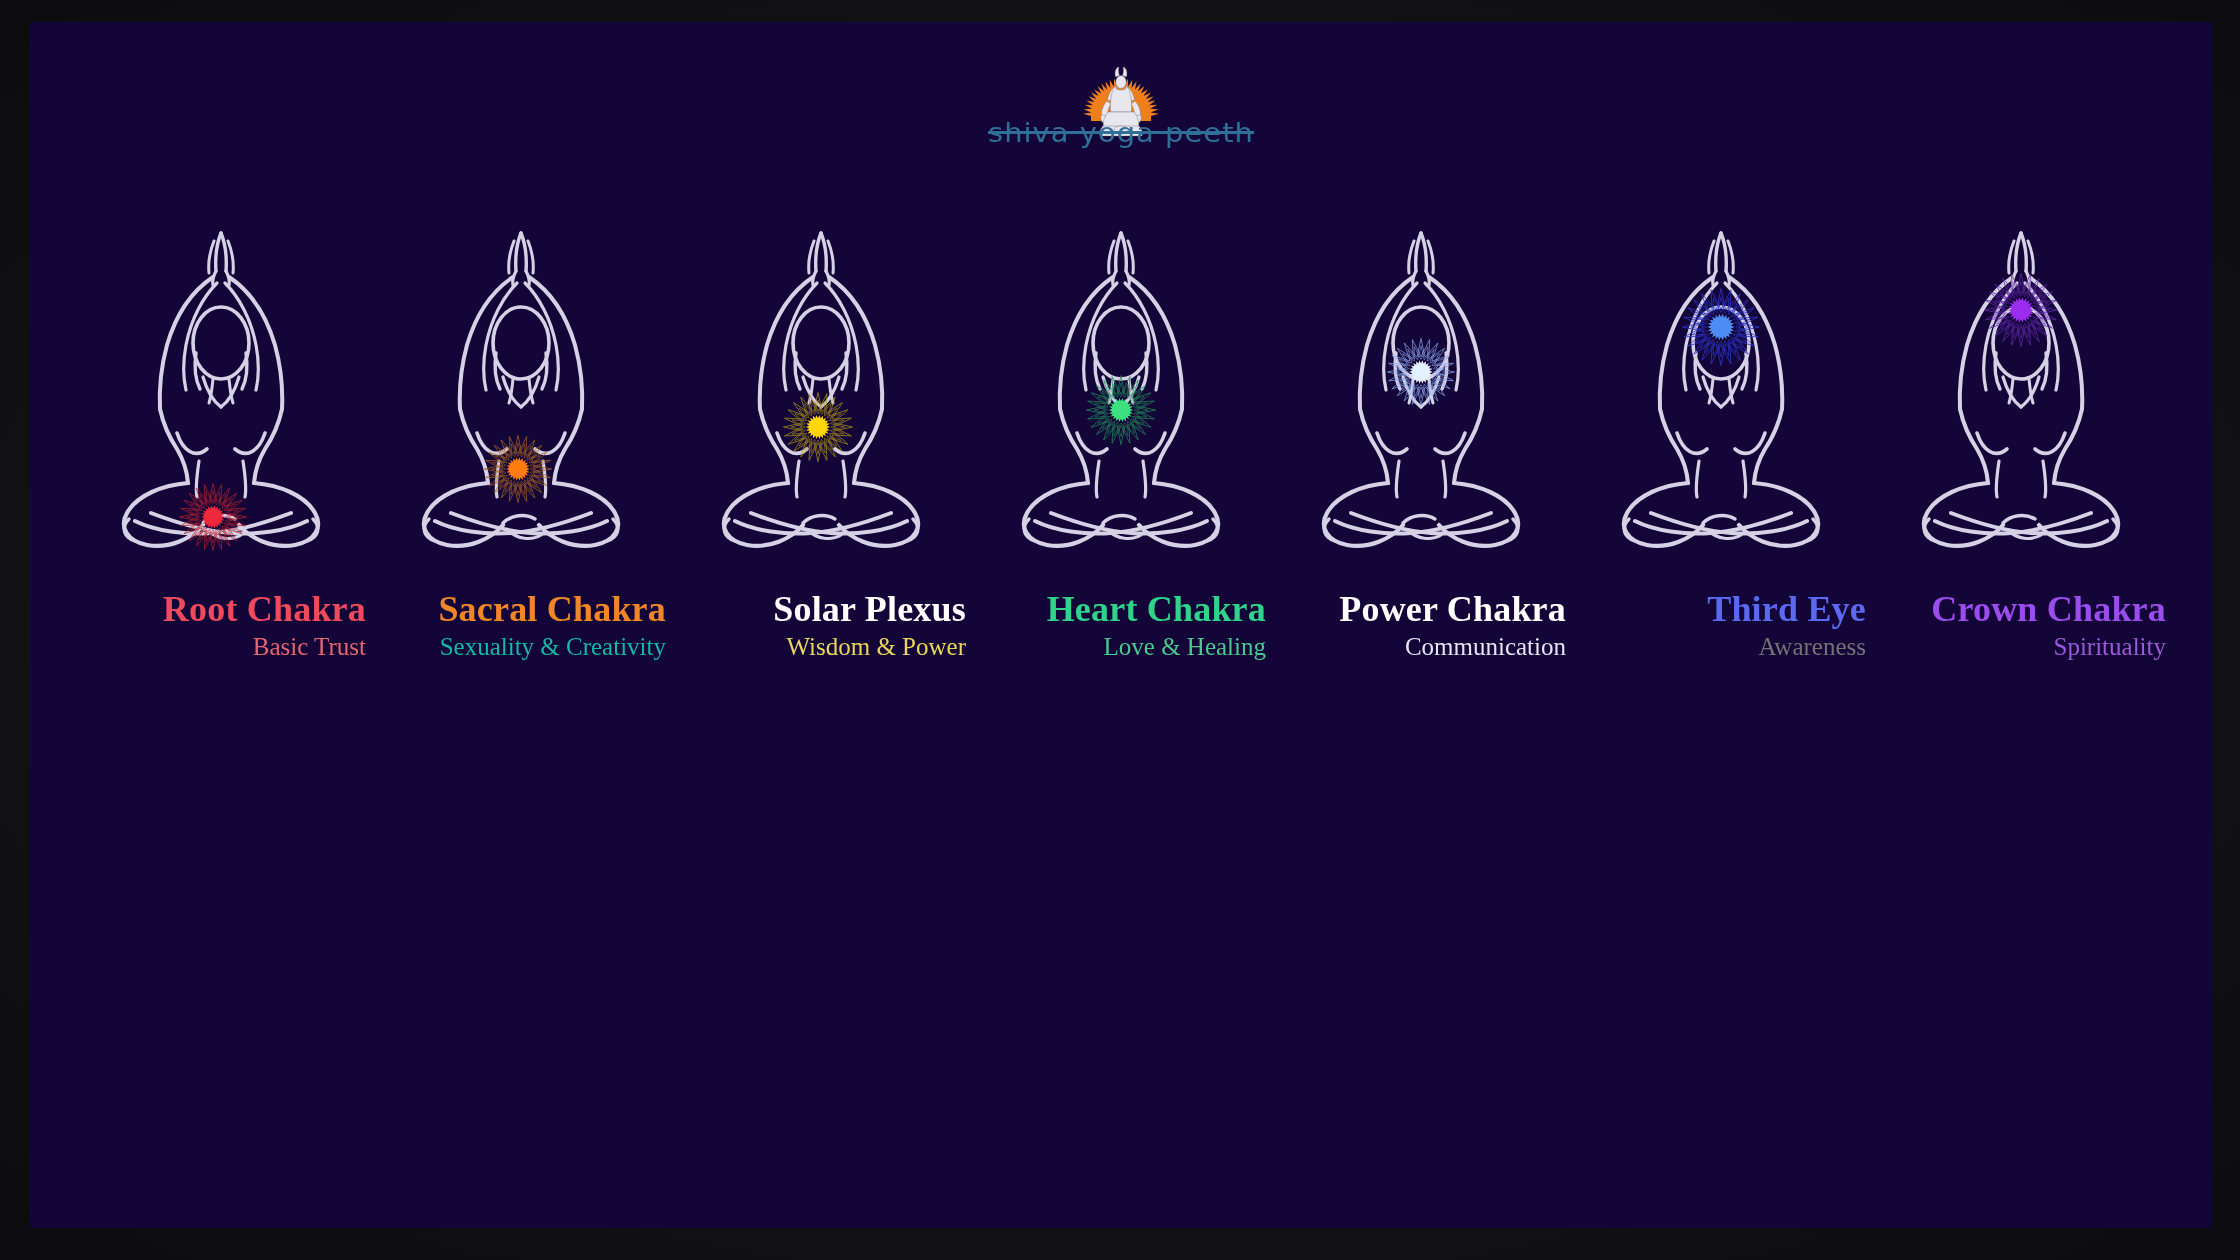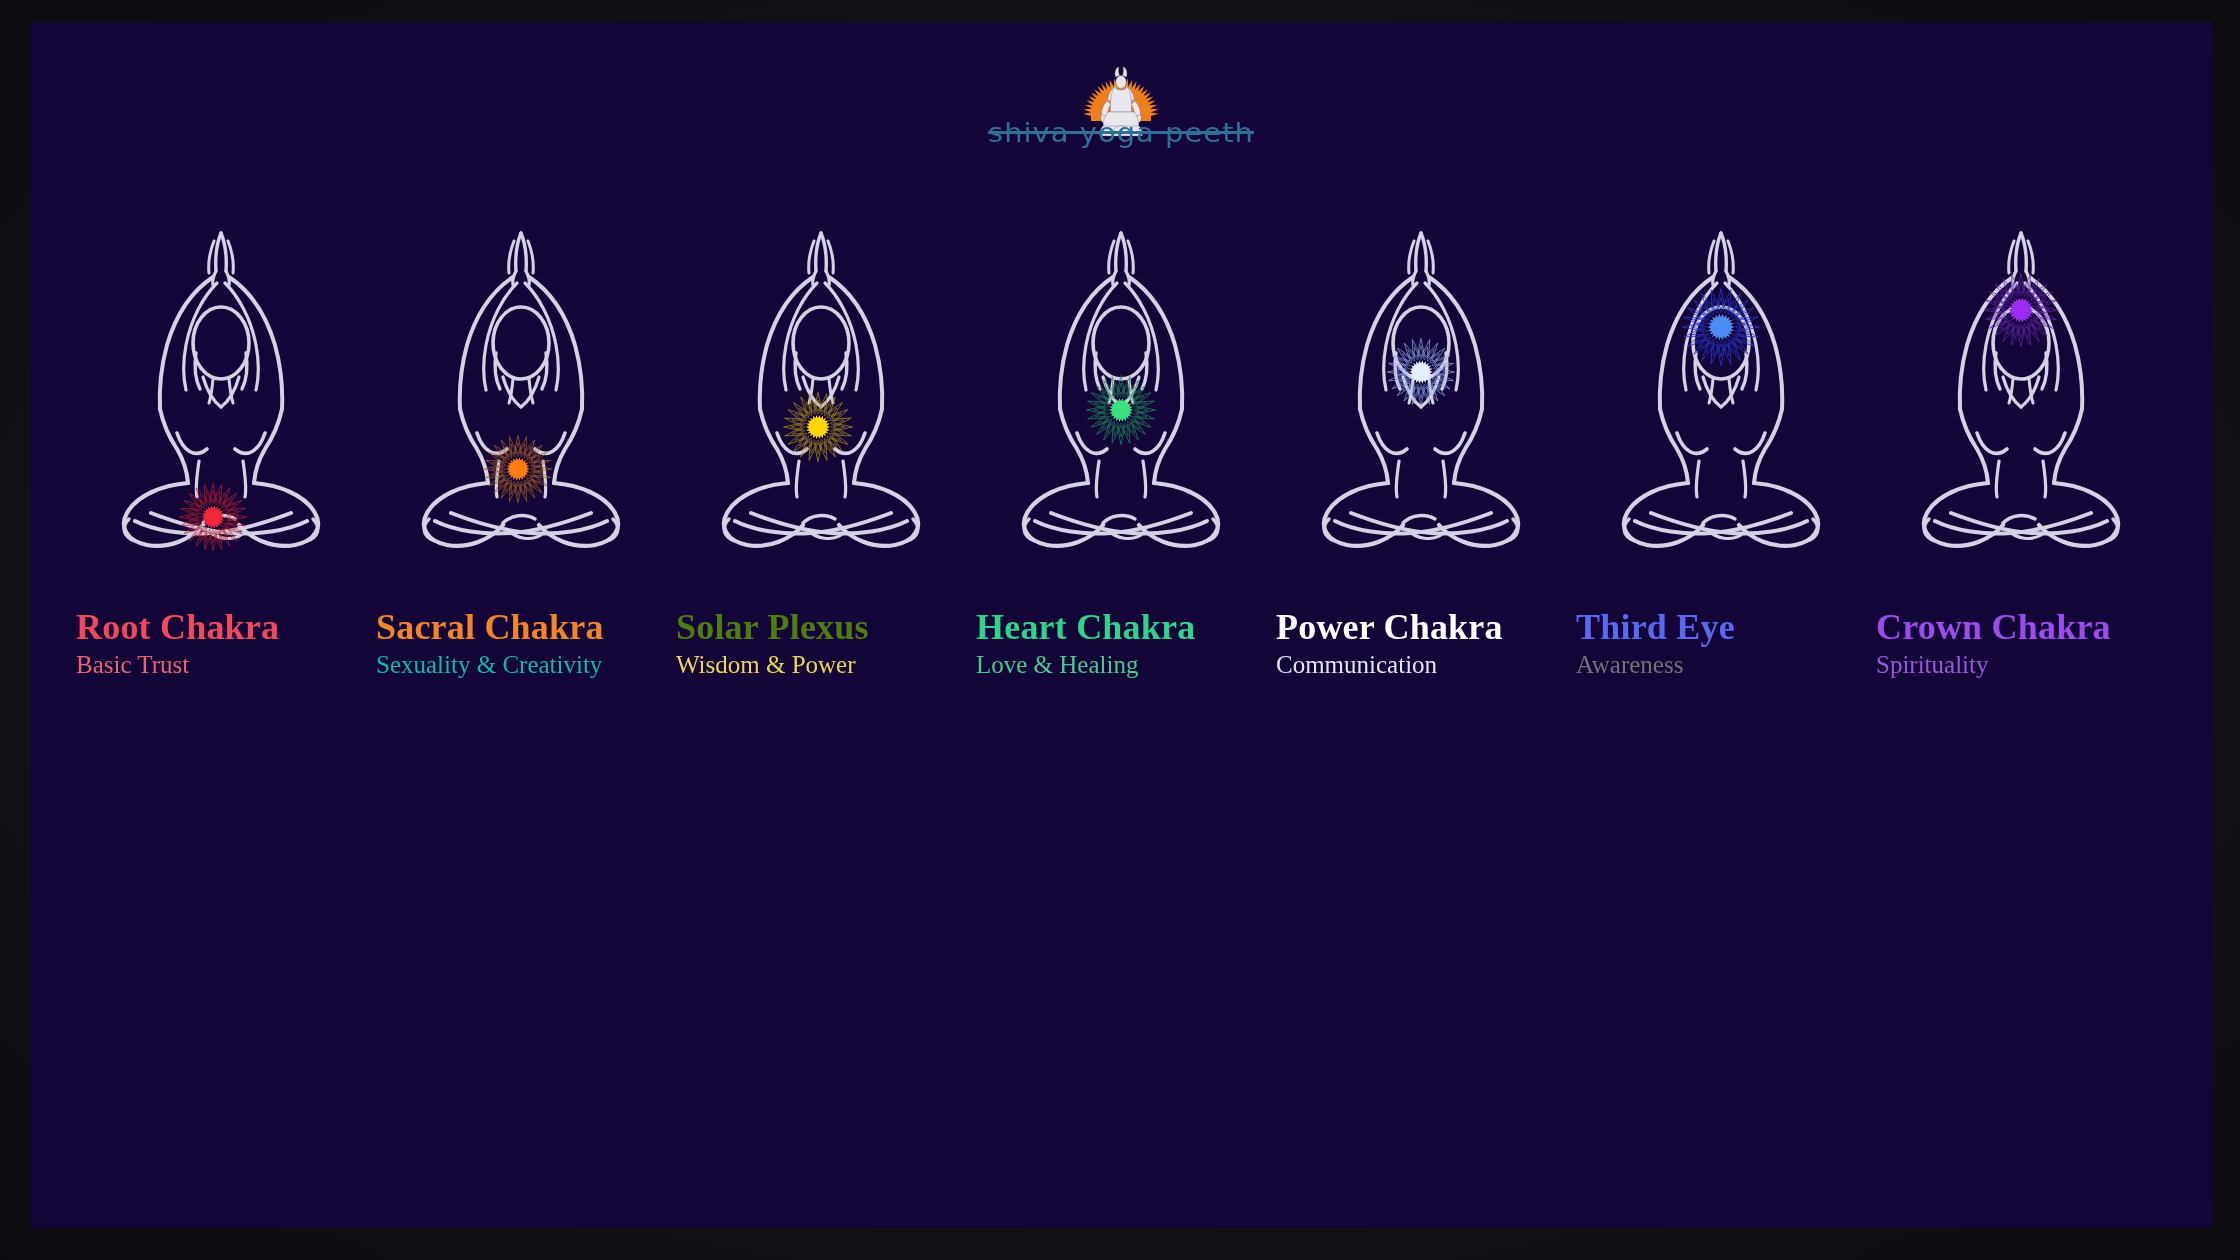--- a/index.html
+++ b/index.html
@@ -119,22 +119,22 @@
   .chakra {
     position: absolute;
     transform: translate(-50%, -50%);
     width: 72px;
     height: 72px;
   }
   .chakra svg { display: block; width: 100%; height: 100%; }
 
   
   .labels {
-    margin-top: 34px;
-    text-align: left;
+    margin-top: 16px;
+    text-align: right;
     width: 290px;
   }
   .ctitle {
     font-weight: bold;
     font-size: 36px;
     line-height: 1.18;
     letter-spacing: 0.2px;
     white-space: nowrap;
   }
   .csub {
@@ -370,21 +370,21 @@
       <path d="M96.36,62.42L69.05,61.00L83.94,83.94L61.00,69.05L62.42,96.36L50.00,72.00L37.58,96.36L39.00,69.05L16.06,83.94L30.95,61.00L3.64,62.42L28.00,50.00L3.64,37.58L30.95,39.00L16.06,16.06L39.00,30.95L37.58,3.64L50.00,28.00L62.42,3.64L61.00,30.95L83.94,16.06L69.05,39.00L96.36,37.58L72.00,50.00Z"></path>
       <path d="M87.44,50.00L67.43,54.67L82.42,68.72L62.76,62.76L68.72,82.42L54.67,67.43L50.00,87.44L45.33,67.43L31.28,82.42L37.24,62.76L17.58,68.72L32.57,54.67L12.56,50.00L32.57,45.33L17.58,31.28L37.24,37.24L31.28,17.58L45.33,32.57L50.00,12.56L54.67,32.57L68.72,17.58L62.76,37.24L82.42,31.28L67.43,45.33Z" opacity="0.8"></path>
       <path d="M86.16,59.69L65.62,59.02L76.47,76.47L59.02,65.62L59.69,86.16L50.00,68.04L40.31,86.16L40.98,65.62L23.53,76.47L34.38,59.02L13.84,59.69L31.96,50.00L13.84,40.31L34.38,40.98L23.53,23.53L40.98,34.38L40.31,13.84L50.00,31.96L59.69,13.84L59.02,34.38L76.47,23.53L65.62,40.98L86.16,40.31L68.04,50.00Z" opacity="0.8"></path>
     </g>
     <path d="M67.00,50.00L62.37,51.78L66.31,54.79L61.37,55.19L64.30,59.19L59.45,58.19L61.13,62.85L56.76,60.52L57.06,65.46L53.52,61.99L52.42,66.83L50.00,62.50L47.58,66.83L46.48,61.99L42.94,65.46L43.24,60.52L38.87,62.85L40.55,58.19L35.70,59.19L38.63,55.19L33.69,54.79L37.63,51.78L33.00,50.00L37.63,48.22L33.69,45.21L38.63,44.81L35.70,40.81L40.55,41.81L38.87,37.15L43.24,39.48L42.94,34.54L46.48,38.01L47.58,33.17L50.00,37.50L52.42,33.17L53.52,38.01L57.06,34.54L56.76,39.48L61.13,37.15L59.45,41.81L64.30,40.81L61.37,44.81L66.31,45.21L62.37,48.22Z" fill="#ffd60a"></path>
     <circle cx="50" cy="50" r="11" fill="#ffd60a"></circle>
   </svg>
             </div>
           </div>
           <div class="labels">
-            <div class="ctitle" style="color: #4d7c0f;">Solar Plexus</div>
+            <div class="ctitle" style="color: #ffffff;">Solar Plexus</div>
             <div class="csub" style="color: rgb(234, 215, 90);">Wisdom &amp; Power</div>
           </div>
         </div>
         <div class="col">
           <div class="figure-wrap">
   <svg class="body" viewBox="0 0 260 345" xmlns="http://www.w3.org/2000/svg" fill="none" stroke="#d6d2e6" stroke-linecap="round" stroke-linejoin="round">
 
     <path d="M130 6 C126 16,124 30,125 44" stroke-width="3.4"></path>
     <path d="M130 6 C134 16,136 30,135 44" stroke-width="3.4"></path>
     <path d="M123 14 C119 24,117 36,118 46" stroke-width="3"></path>

